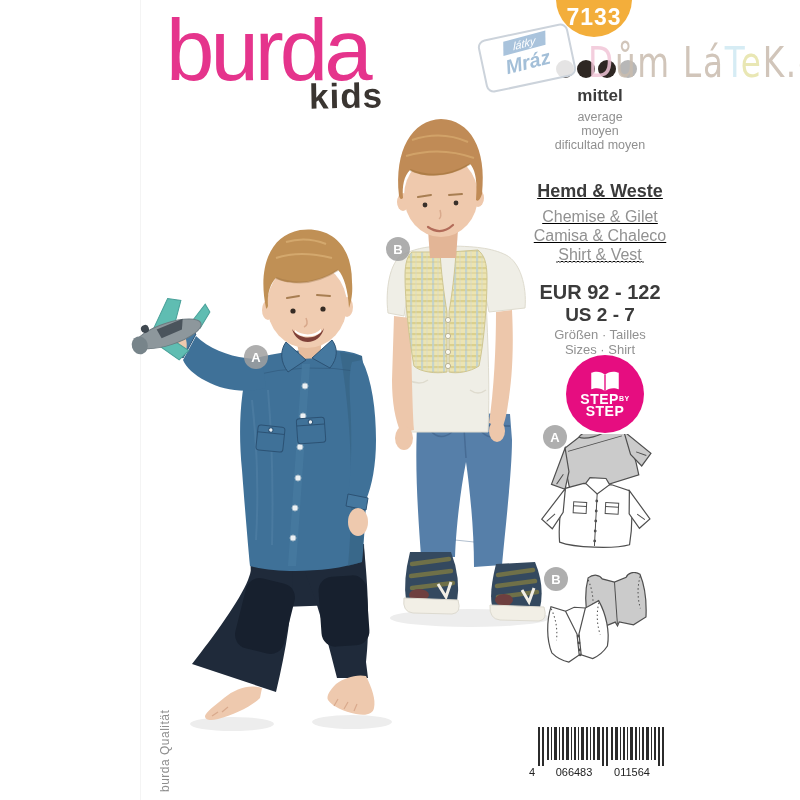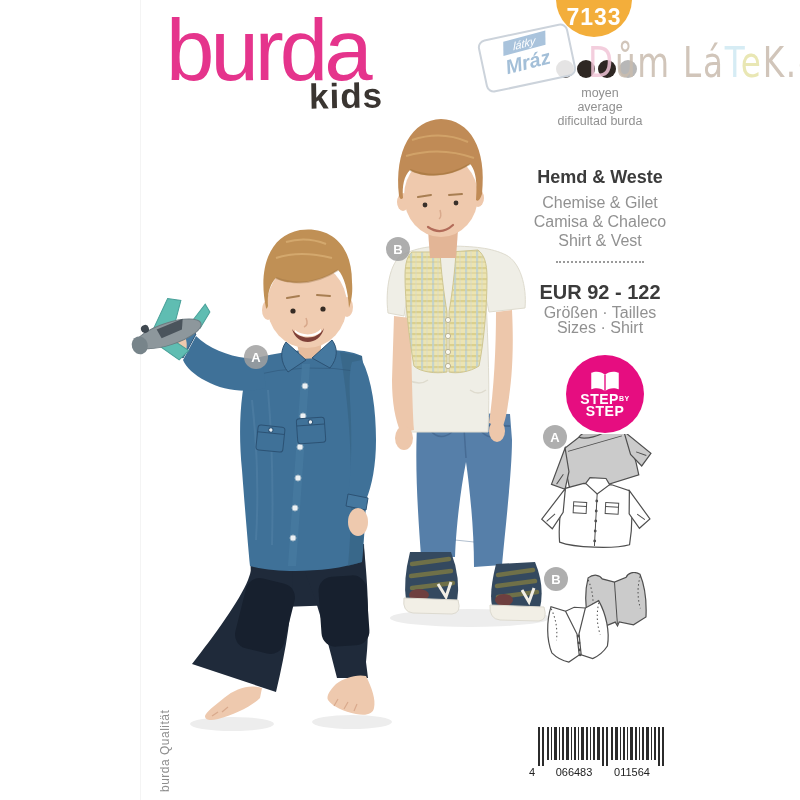--- a/index.html
+++ b/index.html
@@ -30,28 +30,28 @@
 
   
   .dots{left:556px;top:60px;display:flex;gap:3px;z-index:4;}
   .dot{width:18px;height:18px;border-radius:50%;}
   .col{left:505px;width:190px;text-align:center;}
   .diff-block{top:86px;}
   .diff-primary{font-size:17px;font-weight:bold;color:#3b3b3b;margin-bottom:4px;}
   .diff-tr{font-size:12.5px;color:#909090;line-height:14px;}
 
   
-  .title-block{top:167px;}
+  .title-block{top:181px;text-decoration:underline;}
   .title-primary{font-size:18px;font-weight:bold;color:#3b3b3b;margin-bottom:5px;}
   .title-tr{font-size:16px;color:#919191;line-height:19px;}
   .dotted-divider{left:556px;top:261px;width:88px;border-top:2px dotted #9a9a9a;}
   .sizes-block{top:281px;}
   .size-eur{font-size:20px;font-weight:bold;color:#3b3b3b;line-height:23px;}
   .size-us{font-size:19px;font-weight:bold;color:#3b3b3b;line-height:22px;}
-  .size-tr{font-size:16px;color:#919191;line-height:13px;margin-top:2px;}
+  .size-tr{font-size:13px;color:#919191;line-height:13px;margin-top:2px;}
 
   
   .step-badge{left:566px;top:355px;width:78px;height:78px;border-radius:50%;background:#e60d80;
         display:flex;flex-direction:column;align-items:center;justify-content:center;color:#fff;}
   .step-line{font-size:14px;font-weight:bold;line-height:12px;letter-spacing:.5px;}
   .step-by{font-size:7px;vertical-align:top;font-weight:bold;}
 
   
   .view-label{width:24px;height:24px;border-radius:50%;background:rgba(160,160,160,.85);
         color:#fff;font-size:13px;font-weight:bold;display:flex;align-items:center;
@@ -269,36 +269,38 @@
 <div class="abs shop-mark"><span style="color: rgb(242, 198, 216);">D</span><span>ů</span><span>m</span><span> </span><span>L</span><span>á</span><span style="color: rgb(207, 233, 243);">T</span><span style="color: rgb(230, 227, 167);">e</span><span>K</span><span>.</span><span>c</span></div>
 
 <div class="abs dots">
     <span class="dot" style="background: rgb(46, 39, 35);"></span>
     <span class="dot" style="background: rgb(46, 39, 35);"></span>
     <span class="dot" style="background: rgb(46, 39, 35);"></span>
     <span class="dot" style="background: rgb(183, 183, 183);"></span>
   </div>
 
 <div class="abs col diff-block">
+  <div class="diff-primary">mittel</div>
+  <div class="diff-tr">average</div>
   <div class="diff-tr">moyen</div>
-  <div class="diff-tr">average</div>
-  <div class="diff-tr">dificultad burda</div>
+  <div class="diff-tr">dificultad moyen</div>
 </div>
 
 <div class="abs col title-block">
   <div class="title-primary">Hemd &amp; Weste</div>
   <div class="title-tr">Chemise &amp; Gilet</div>
   <div class="title-tr">Camisa &amp; Chaleco</div>
   <div class="title-tr">Shirt &amp; Vest</div>
 </div>
 
 <div class="abs dotted-divider"></div>
 
 <div class="abs col sizes-block">
   <div class="size-eur">EUR 92 - 122</div>
+  <div class="size-us">US 2 - 7</div>
   <div class="size-tr">Größen · Tailles</div>
   <div class="size-tr">Sizes · Shirt</div>
 </div>
 
 <div class="abs step-badge">
   <svg width="32" height="22" viewBox="0 0 34 24">
     <path d="M17,4 C13,0 6,0 2,2 L2,20 C6,18 13,18 17,22 C21,18 28,18 32,20 L32,2 C28,0 21,0 17,4 Z" fill="#fff"></path>
     <line x1="17" y1="4" x2="17" y2="22" stroke="#e60d80" stroke-width="1.5"></line>
   </svg>
   <div class="step-line">

